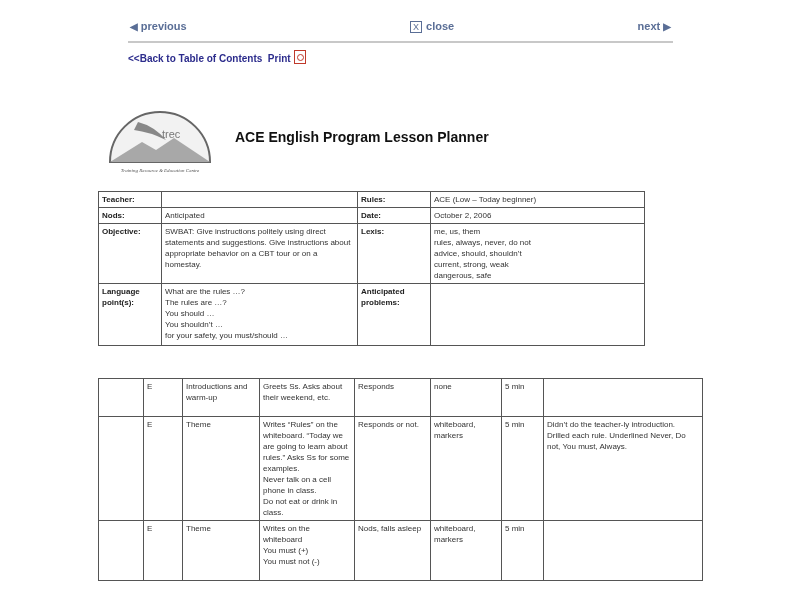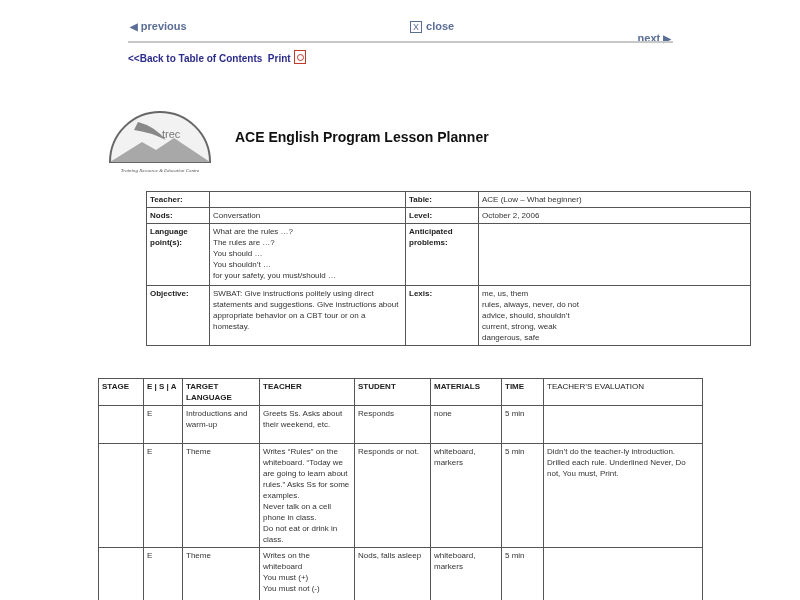--- a/index.html
+++ b/index.html
@@ -1,33 +1,33 @@
 <!DOCTYPE html>
 <html><head>
 <meta charset="utf-8">
 <style>
   html, body { margin: 0; padding: 0; background: #ffffff; }
   body { width: 800px; height: 600px; overflow: hidden; position: relative; font-family: "Liberation Sans", sans-serif; color: #222; }
   .nav { position: absolute; top: 20px; left: 128px; width: 545px; height: 16px; }
   .nav a { position: absolute; font-size: 11px; color: #5a6e96; text-decoration: none; font-weight: bold; text-align: center; }
   .nav .prev { left: 2px; top: 0; }
   .nav .close { left: 282px; top: 0; }
-  .nav .next { right: 2px; top: 0; margin-top: 12px; }
+  .nav .next { right: 2px; top: 0; }
   .tri { font-size: 10px; }
   .xbox { display: inline-block; border: 1px solid #5a6e96; font-size: 9px; line-height: 10px; padding: 0 2px; margin-right: 4px; color: #5a6e96; font-weight: normal; }
   .rule { position: absolute; top: 41px; left: 128px; width: 545px; height: 2px; background: #c8c8c8; }
   .toc { position: absolute; top: 50px; left: 128px; font-size: 10px; font-weight: bold; color: #2c2c8c; }
   .toc a { color: #2c2c8c; text-decoration: none; }
   .pdf-icon { display: inline-block; width: 10px; height: 12px; border: 1px solid #c0392b; background: #fff; position: relative; vertical-align: -2px; margin-left: 3px; }
   .pdf-icon::after { content: ""; position: absolute; left: 2px; top: 3px; width: 5px; height: 5px; border: 1px solid #c0392b; border-radius: 50%; }
   .logo { position: absolute; left: 104px; top: 100px; width: 112px; height: 76px; }
   .title { position: absolute; left: 235px; top: 129px; font-size: 14px; font-weight: bold; color: #111; }
   table { border-collapse: collapse; position: absolute; font-size: 8px; color: #333; }
   td, th { border: 1px solid #555; vertical-align: top; padding: 2px 3px; line-height: 11px; text-align: left; }
-  .info { left: 98px; top: 191px; width: 605px; margin-left: 48px; }
+  .info { left: 98px; top: 191px; width: 547px; }
   .info .lbl { font-weight: bold; color: #222; }
   .plan { left: 98px; top: 378px; width: 605px; }
   .plan th { font-weight: bold; color: #222; }
   .plan th.eval { font-weight: normal; }
   .multiline div { white-space: nowrap; }
 </style>
 </head>
 <body>
 
 <div class="nav">
@@ -54,78 +54,68 @@
   <colgroup>
       <col style="width:63px">
       <col style="width:196px">
       <col style="width:73px">
       <col>
     </colgroup>
   <tbody>
       <tr>
     <td class="lbl">Teacher:</td>
     <td></td>
-    <td class="lbl">Table:</td>
-    <td>ACE (Low – What beginner)</td>
+    <td class="lbl">Rules:</td>
+    <td>ACE (Low – Today beginner)</td>
   </tr>
   <tr>
     <td class="lbl">Nods:</td>
-    <td>Conversation</td>
-    <td class="lbl">Level:</td>
+    <td>Anticipated</td>
+    <td class="lbl">Date:</td>
     <td>October 2, 2006</td>
+  </tr>
+  <tr style="height:60px">
+    <td class="lbl">Objective:</td>
+    <td>SWBAT: Give instructions politely using direct statements and suggestions. Give instructions about appropriate behavior on a CBT tour or on a homestay.</td>
+    <td class="lbl">Lexis:</td>
+    <td class="multiline">
+      <div>me, us, them</div>
+      <div>rules, always, never, do not</div>
+      <div>advice, should, shouldn’t</div>
+      <div>current, strong, weak</div>
+      <div>dangerous, safe</div>
+    </td>
   </tr>
   <tr style="height:62px">
     <td class="lbl">Language point(s):</td>
     <td class="multiline">
       <div>What are the rules …?</div>
       <div>The rules are …?</div>
       <div>You should …</div>
       <div>You shouldn’t …</div>
       <div>for your safety, you must/should …</div>
     </td>
     <td class="lbl">Anticipated problems:</td>
     <td></td>
-  </tr>
-  <tr style="height:60px">
-    <td class="lbl">Objective:</td>
-    <td>SWBAT: Give instructions politely using direct statements and suggestions. Give instructions about appropriate behavior on a CBT tour or on a homestay.</td>
-    <td class="lbl">Lexis:</td>
-    <td class="multiline">
-      <div>me, us, them</div>
-      <div>rules, always, never, do not</div>
-      <div>advice, should, shouldn’t</div>
-      <div>current, strong, weak</div>
-      <div>dangerous, safe</div>
-    </td>
   </tr>
 </tbody>
   </table>
 
 <table class="plan">
   <colgroup>
       <col style="width:45px">
       <col style="width:39px">
       <col style="width:77px">
       <col style="width:95px">
       <col style="width:76px">
       <col style="width:71px">
       <col style="width:42px">
       <col>
     </colgroup>
   <tbody>
-      <tr>
-    <th>STAGE</th>
-    <th>E | S | A</th>
-    <th>TARGET LANGUAGE</th>
-    <th>TEACHER</th>
-    <th>STUDENT</th>
-    <th>MATERIALS</th>
-    <th>TIME</th>
-    <th class="eval">TEACHER’S EVALUATION</th>
-  </tr>
   <tr style="height:38px">
     <td></td>
     <td>E</td>
     <td>Introductions and warm-up</td>
     <td>Greets Ss. Asks about their weekend, etc.</td>
     <td>Responds</td>
     <td>none</td>
     <td>5 min</td>
     <td></td>
   </tr>
@@ -134,21 +124,21 @@
     <td>E</td>
     <td>Theme</td>
     <td>
       <div>Writes “Rules” on the whiteboard. “Today we are going to learn about rules.” Asks Ss for some examples.</div>
       <div>Never talk on a cell phone in class.</div>
       <div>Do not eat or drink in class.</div>
     </td>
     <td>Responds or not.</td>
     <td>whiteboard, markers</td>
     <td>5 min</td>
-    <td>Didn’t do the teacher-ly introduction. Drilled each rule. Underlined Never, Do not, You must, Print.</td>
+    <td>Didn’t do the teacher-ly introduction. Drilled each rule. Underlined Never, Do not, You must, Always.</td>
   </tr>
   <tr style="height:60px">
     <td></td>
     <td>E</td>
     <td>Theme</td>
     <td>
       <div>Writes on the whiteboard</div>
       <div>You must (+)</div>
       <div>You must not (-)</div>
     </td>

